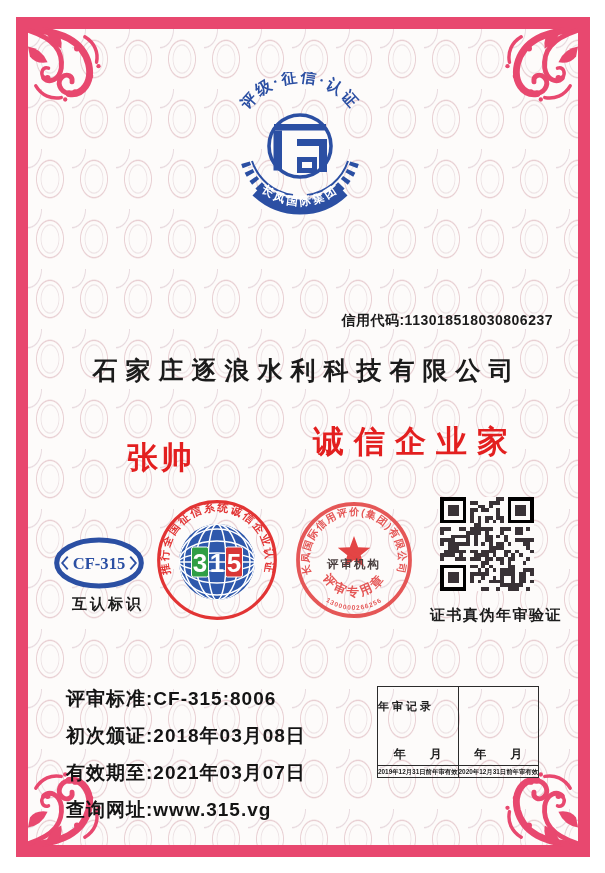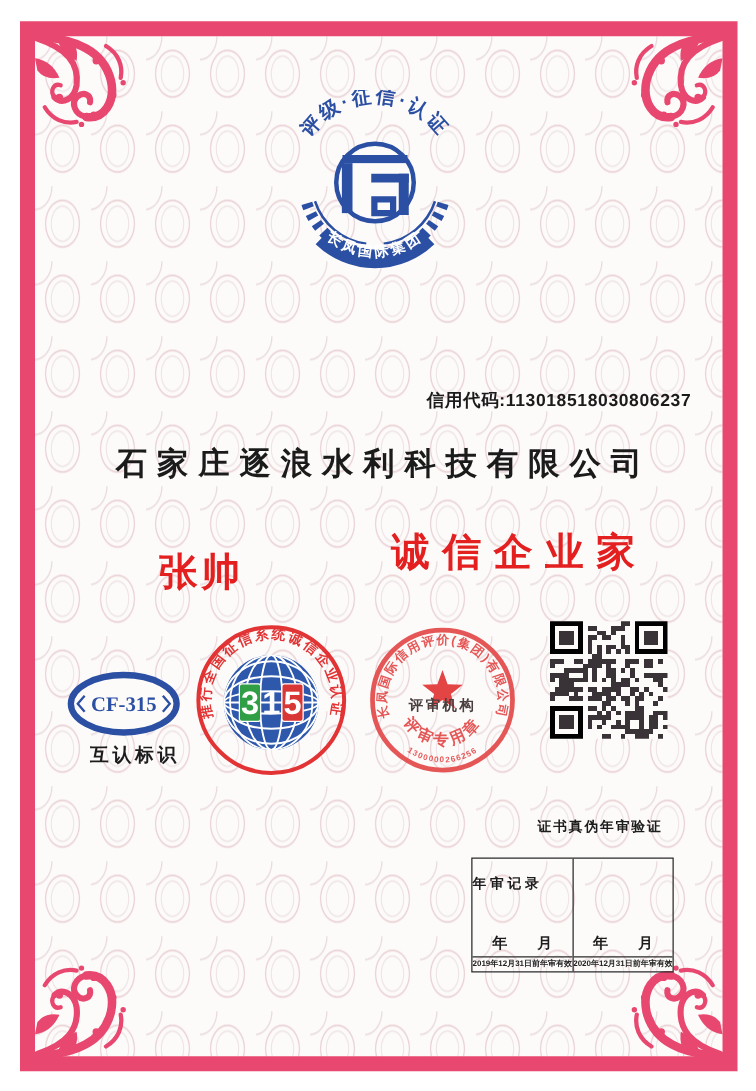--- a/index.html
+++ b/index.html
@@ -33,21 +33,21 @@
     top:283px;right:25px;font-size:14px;font-weight:700;color:#1b1b1b;letter-spacing:.5px;
   }
   .company{
     left:0;right:0;top:325px;text-align:center;
     font-size:25px;font-weight:900;letter-spacing:8px;color:#1b1b1b;text-indent:8px;
   }
   .honoree-name{left:99px;top:392px;font-size:31px;font-weight:900;color:#e31f1f;letter-spacing:3px;margin-top:16px;}
   .honoree-title{left:285px;top:392px;font-size:31px;font-weight:900;color:#e31f1f;letter-spacing:10px;}
   .cap{font-weight:700;color:#1c1c1c;}
   .cap-mutual{left:44px;top:566px;font-size:15px;letter-spacing:3px;}
-  .cap-qr{left:402px;top:577px;font-size:11px;letter-spacing:1.5px;margin-top:48px;}
+  .cap-qr{left:402px;top:577px;font-size:15px;letter-spacing:1.5px;}
   .details{left:38px;top:651px;font-size:19px;font-weight:700;color:#141414;line-height:37px;letter-spacing:1px;}
   .annual-title{left:350px;top:670px;font-size:11px;font-weight:700;color:#1c1c1c;letter-spacing:3px;}
   .annual-table{
     left:349px;top:657px;width:162px;height:92px;box-sizing:border-box;
     border:1.6px solid #2b2b2b;display:flex;
   }
   .annual-cell{flex:1 1 50%;position:relative;display:flex;flex-direction:column;justify-content:flex-end;}
   .annual-cell + .annual-cell{border-left:1.6px solid #2b2b2b;}
   .ym-row{display:flex;justify-content:center;gap:24px;font-size:12px;font-weight:700;color:#1c1c1c;padding-bottom:2px;}
   .note-strip{
@@ -458,20 +458,26 @@
 6"></rect>
         <rect x="19" y="1" width="5" height="5" fill="#fdfbfa"></rect>
         <rect x="20" y="2" width="3" height="3" fill="#393236"></rect>
         <rect x="0" y="18" width="7" height="7" fill="#39323
 6"></rect>
         <rect x="1" y="19" width="5" height="5" fill="#fdfbfa"></rect>
         <rect x="2" y="20" width="3" height="3" fill="#393236"></rect>
       </svg></div>
   <div class="abs cap cap-qr">证书真伪年审验证</div>
 
+  <div class="abs details">
+    <div>评审标准:CF-315:8006</div>
+    <div>初次颁证:2018年03月08日</div>
+    <div>有效期至:2021年03月07日</div>
+    <div>查询网址:www.315.vg</div>
+  </div>
 
   <div class="abs annual-title">年审记录</div>
   <div class="abs annual-table">
     <div class="annual-cell">
       <div class="ym-row">
         <span>年</span>
         <span>月</span>
       </div>
       <div class="note-strip">2019年12月31日前年审有效</div>
     </div>

